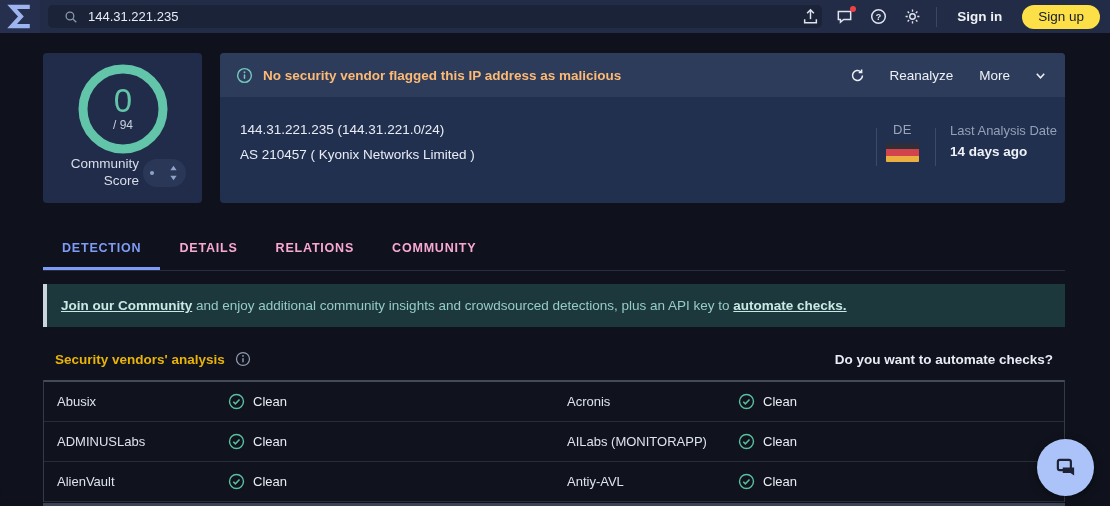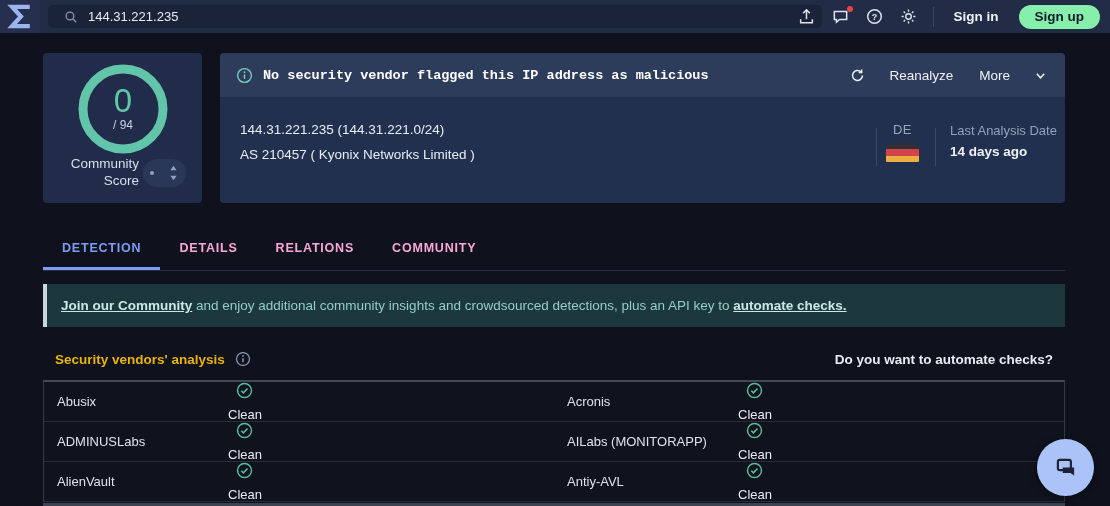--- a/index.html
+++ b/index.html
@@ -11,36 +11,36 @@
   .topbar { position:absolute; top:0; left:0; width:1110px; height:33px; background:#222c47; display:flex; align-items:center; }
   .logo { width:40px; height:33px; display:flex; align-items:center; justify-content:center; background:#26304e; cursor:pointer; }
   .search { position:absolute; left:48px; top:5px; width:774px; height:23px; background:#1a2338; border-radius:5px; display:flex; align-items:center; padding:0 10px; }
   .search .mag { margin:0 10px 0 6px; display:flex; }
   .search input { background:transparent; border:none; outline:none; color:#e8ecf4; font-size:13px; font-family:"Liberation Sans",sans-serif; width:680px; }
   .top-actions { position:absolute; right:10px; top:0; height:33px; display:flex; align-items:center; gap:14px; }
   .ticon { position:relative; display:flex; align-items:center; justify-content:center; width:20px; height:20px; cursor:pointer; }
   .reddot { position:absolute; top:-1px; right:-2px; width:6px; height:6px; border-radius:50%; background:#ef4146; }
   .vdiv { width:1px; height:20px; background:#3c4662; }
   .signin { font-size:13.5px; font-weight:700; color:#eef1f6; cursor:pointer; padding:0 6px; }
-  .signup { background:#86efac; color:#131a2c; font-weight:700; font-size:13.5px; border:none; border-radius:14px; height:24px; padding:0 16px; cursor:pointer; font-family:"Liberation Sans",sans-serif; }
+  .signup { background:#fde047; color:#131a2c; font-weight:400; font-size:13.5px; border:none; border-radius:14px; height:24px; padding:0 16px; cursor:pointer; font-family:"Liberation Sans",sans-serif; }
 
   
   .score-card { position:absolute; left:43px; top:53px; width:159px; height:150px; background:#202c49; border-radius:4px; }
   .ring-wrap { position:absolute; left:35px; top:11px; width:90px; height:90px; }
   .ring-center { position:absolute; inset:0; display:flex; flex-direction:column; align-items:center; justify-content:center; }
   .score-num { color:#62c4a8; font-size:33px; font-weight:400; line-height:30px; }
   .score-total { color:#c8cfdd; font-size:12px; margin-top:2px; }
   .cs-label { position:absolute; left:8px; top:102px; width:88px; text-align:right; font-size:13.5px; line-height:17px; color:#d9deea; }
   .vote-pill { position:absolute; left:100px; top:106px; width:43px; height:28px; border-radius:14px; background:#2b3757; display:flex; align-items:center; justify-content:space-between; padding:0 7px; cursor:pointer; }
   .vote-dot { width:4px; height:4px; border-radius:50%; background:#8fa3c8; }
 
   
   .main-card { position:absolute; left:220px; top:53px; width:845px; height:150px; background:#223050; border-radius:4px; }
   .card-head { position:absolute; top:0; left:0; width:100%; height:44px; background:#2e3c5c; border-radius:4px 4px 0 0; display:flex; align-items:center; }
-  .status-msg { display:flex; align-items:center; gap:10px; margin-left:16px; color:#ffffff; font-size:13.5px; font-weight:700;font-family:Liberation Mono, monospace; }
+  .status-msg { display:flex; align-items:center; gap:10px; margin-left:16px; color:#fdba74; font-size:13.5px; font-weight:700; }
   .head-actions { position:absolute; right:18px; top:0; height:44px; display:flex; align-items:center; gap:26px; }
   .hbtn { display:flex; align-items:center; gap:24px; color:#eef1f6; font-size:13.5px; font-weight:500; cursor:pointer; }
   .ip-line { position:absolute; left:20px; top:69px; font-size:13.5px; color:#e8ecf4; }
   .as-line { position:absolute; left:20px; top:94px; font-size:13.5px; color:#e8ecf4; }
   .body-vdiv { position:absolute; top:75px; width:1px; height:38px; background:#3c4968; }
   .country { position:absolute; left:666px; top:69px; width:33px; text-align:center; }
   .country-code { font-size:13px; color:#9aa5bc; letter-spacing:.5px; }
   .flag { margin-top:6px; width:33px; height:19px; display:flex; flex-direction:column; border-radius:1px; overflow:hidden; }
   .flag div { flex:1; }
   .lad { position:absolute; left:730px; top:70px; }
@@ -59,21 +59,21 @@
   
   .section-row { position:absolute; left:43px; top:346px; width:1022px; height:26px; display:flex; align-items:center; justify-content:space-between; }
   .sec-title { display:flex; align-items:flex-end; gap:10px; padding-left:12px; font-size:13.5px; font-weight:700; color:#eab308; }
   .sec-question { font-size:13.5px; font-weight:700; color:#e8ecf4; padding-right:12px; cursor:pointer; }
 
   
   .vtable { position:absolute; left:43px; top:380px; width:1022px; background:#10131d; border:1px solid #333a49; border-top:2px solid #434a59; border-bottom:none; }
   .trow { display:flex; height:40px; border-bottom:1px solid #262c39; }
   .tcell { position:relative; width:511px; display:flex; align-items:center; }
   .vendor { position:absolute; left:13px; font-size:13px; color:#dde2ec; }
-  .verdict { position:absolute; left:184px; display:flex; align-items:center; gap:8px; font-size:13px; color:#e8ecf4;flex-direction:column; }
+  .verdict { position:absolute; left:184px; display:flex; align-items:center; gap:8px; font-size:13px; color:#e8ecf4; }
   .row-partial { position:absolute; left:43px; top:503px; width:1022px; height:3px; background:#3c4453; }
 
   
   .chat-fab { position:absolute; left:1037px; top:439px; width:57px; height:57px; border-radius:50%; background:#abc3f8; display:flex; align-items:center; justify-content:center; cursor:pointer; box-shadow:0 2px 8px rgba(0,0,0,.4); }
 </style>
 </head>
 <body>
 
 <div class="screen">
 

